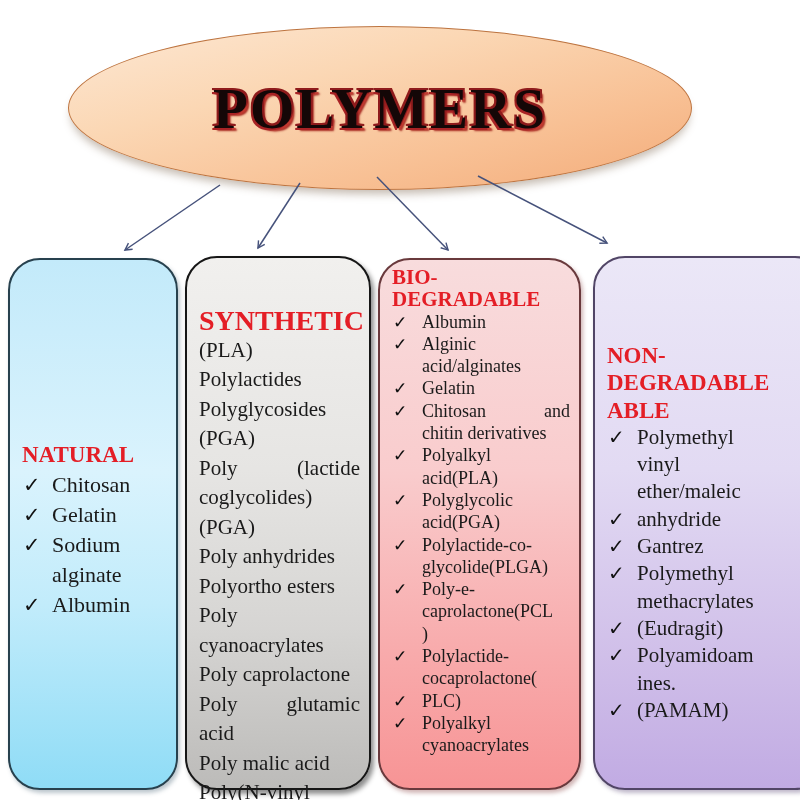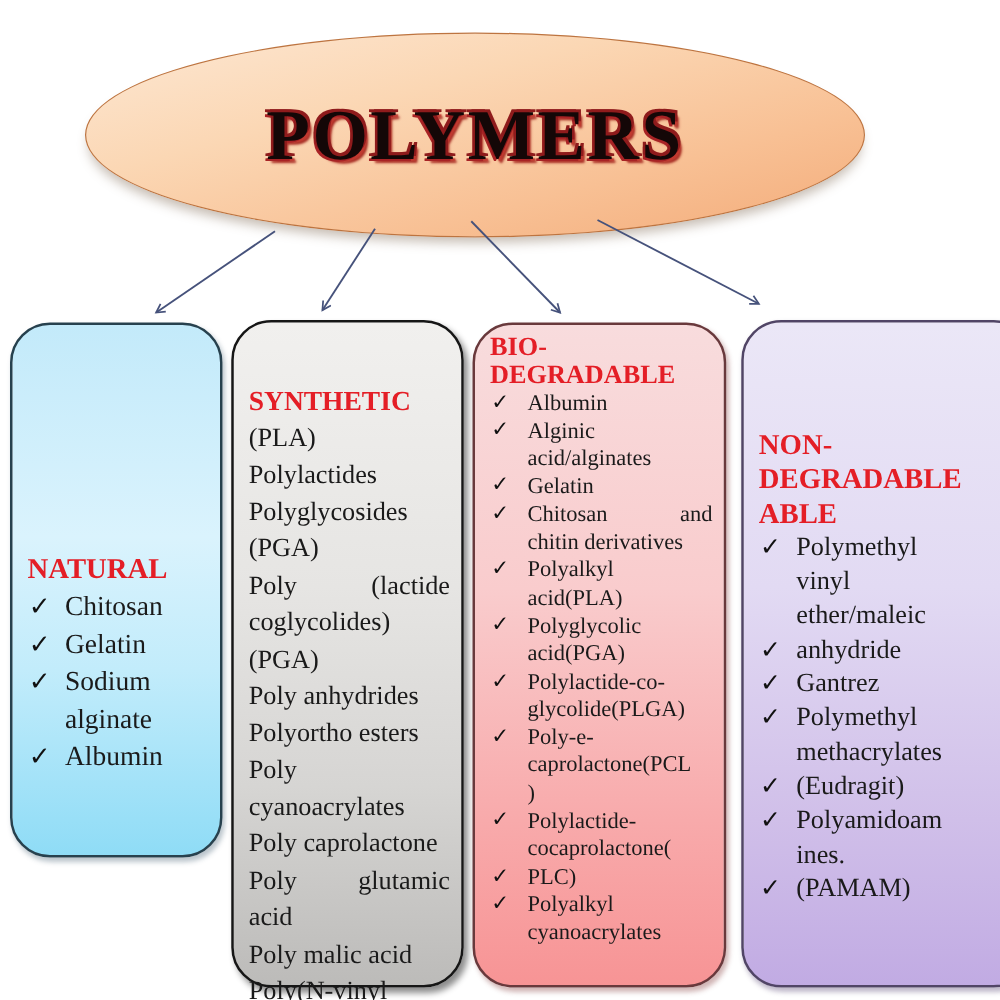--- a/index.html
+++ b/index.html
@@ -26,21 +26,21 @@
        3px  3px 2px #a72d24;
   }
   
   .arrows{position:absolute;left:0;top:0;width:800px;height:800px;pointer-events:none;}
   
   .box{
     position:absolute;border-radius:32px;border:2px solid #222;
     box-sizing:border-box;
   }
   .box-natural{
-    left:8px;top:258px;width:170px;height:428px;
+    left:8px;top:258px;width:170px;height:532px;
     background:linear-gradient(180deg,#c3eafa 0%,#daf3fd 40%,#c2ecfb 65%,#8fdcf6 100%);
     border-color:#27414e;
     box-shadow:2px 3px 4px rgba(60,90,110,.35);
   }
   .box-synthetic{
     left:185px;top:256px;width:186px;height:534px;
     background:linear-gradient(180deg,#f1f0ee 0%,#e6e5e3 40%,#d6d5d3 70%,#bcbbb9 100%);
     border-color:#161616;
     box-shadow:3px 4px 5px rgba(0,0,0,.45);
   }
@@ -58,21 +58,21 @@
   }
   .content{color:#1a1a1a;}
   .box-natural   .content{padding-top:180px;font-size:22px;line-height:30px;}
   .box-synthetic .content{padding-top:48px; font-size:21px;line-height:29.5px;}
   .box-bio       .content{padding-top:6px; font-size:18px;line-height:22.3px;}
   .box-non       .content{padding-top:84px; font-size:21px;line-height:27.3px;}
   
   .line{padding-left:12px;padding-right:9px;white-space:nowrap;}
   .line.h{color:#e41e26;font-weight:bold;}
   .box-natural .line.h{font-size:23px;}
-  .box-synthetic .line.h{font-size:22px;}
+  .box-synthetic .line.h{font-size:28px;}
   .box-bio .line.h{font-size:21px;}
   .box-non .line.h{font-size:23px;}
   .line.j{display:flex;justify-content:space-between;}
   .line.c,.line.cj,.line.w{padding-left:42px;}
   .line.c,.line.cj{position:relative;}
   .mark{
     position:absolute;left:13px;top:0;
     font-family:"DejaVu Sans",sans-serif;font-size:0.95em;color:#111;
   }
   .line.cj .txt{display:flex;justify-content:space-between;}

